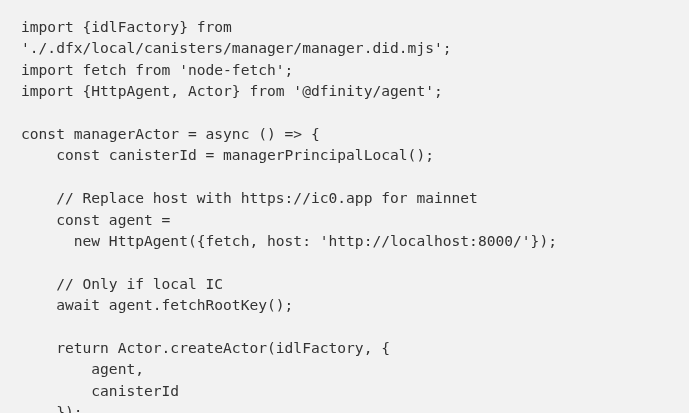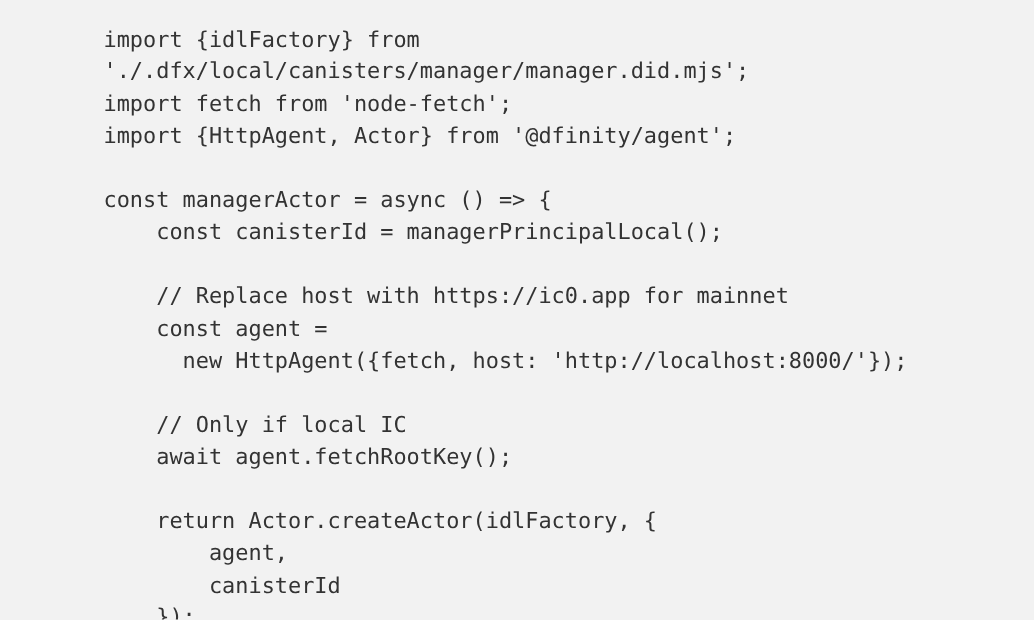--- a/index.html
+++ b/index.html
@@ -29,21 +29,20 @@
     line-height: 21.4px;
     color: #333333;
     letter-spacing: 0px;
     white-space: pre;
     -webkit-font-smoothing: antialiased;
   }
   .code-line {
     display: block;
     min-height: 21.4px;
     white-space: pre;
-    margin-left: 48px;
   }
   .code-line.blank {
     height: 21.4px;
   }
 </style>
 </head>
 <body>
 
 <div id="code-block">
   <pre class="code-lines"><span class="code-line">import {idlFactory} from</span><span class="code-line">'./.dfx/local/canisters/manager/manager.did.mjs';</span><span class="code-line">import fetch from 'node-fetch';</span><span class="code-line">import {HttpAgent, Actor} from '@dfinity/agent';</span><span class="code-line blank"></span><span class="code-line">const managerActor = async () =&gt; {</span><span class="code-line">    const canisterId = managerPrincipalLocal();</span><span class="code-line blank"></span><span class="code-line">    // Replace host with https://ic0.app for mainnet</span><span class="code-line">    const agent =</span><span class="code-line">      new HttpAgent({fetch, host: 'http://localhost:8000/'});</span><span class="code-line blank"></span><span class="code-line">    // Only if local IC</span><span class="code-line">    await agent.fetchRootKey();</span><span class="code-line blank"></span><span class="code-line">    return Actor.createActor(idlFactory, {</span><span class="code-line">        agent,</span><span class="code-line">        canisterId</span><span class="code-line">    });</span></pre>

